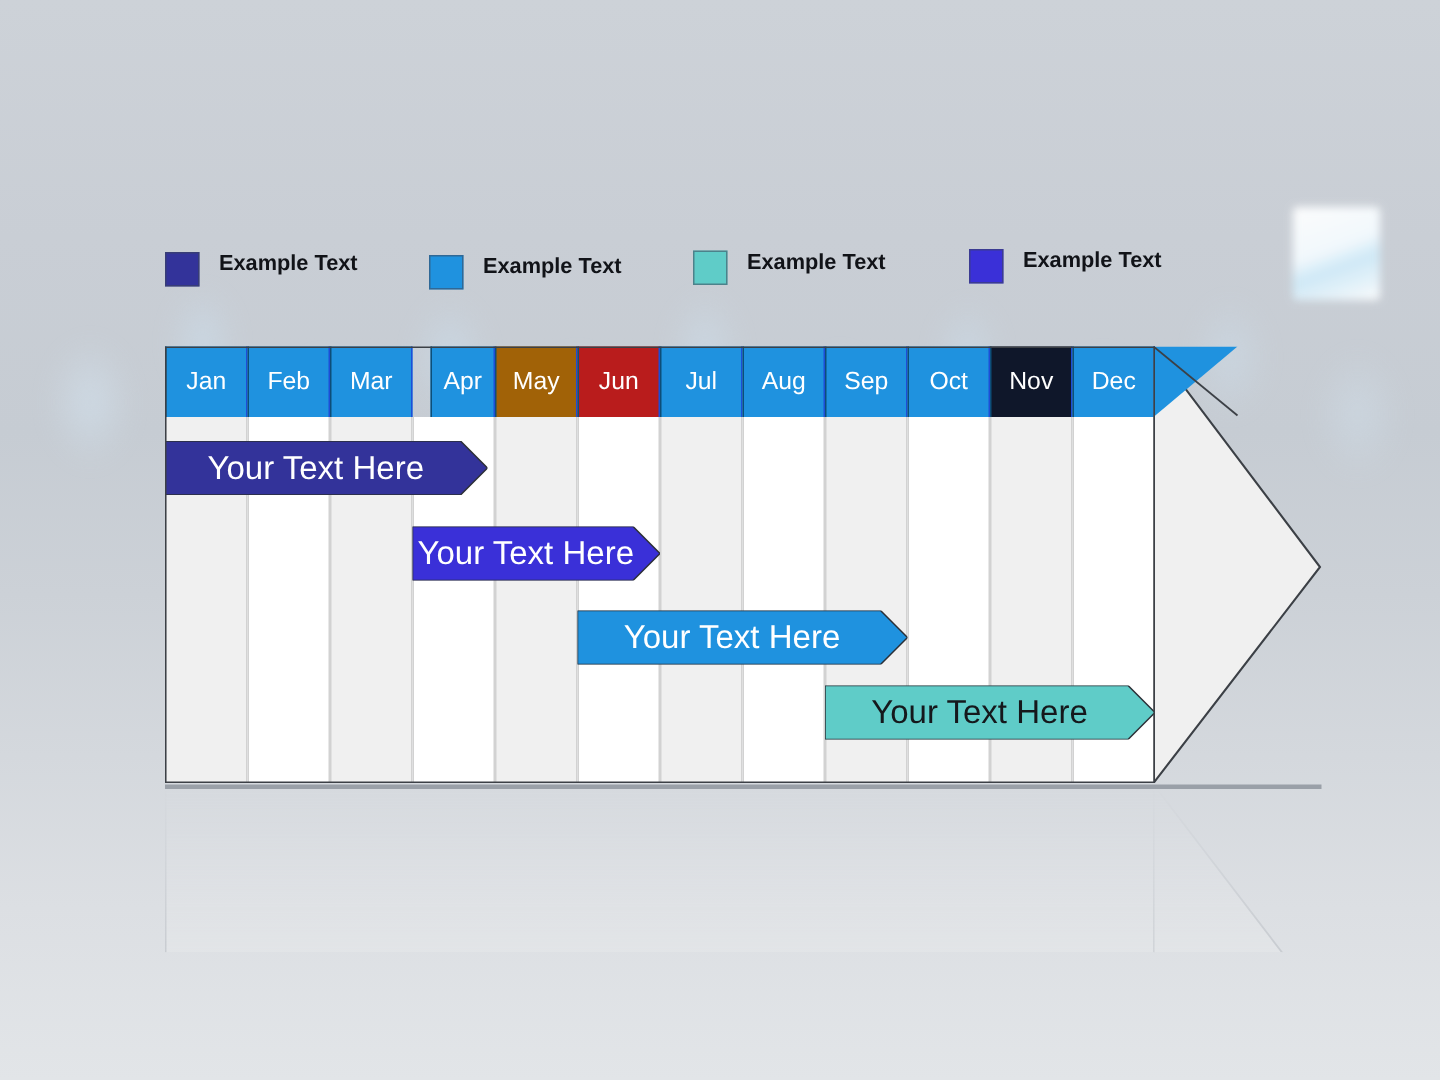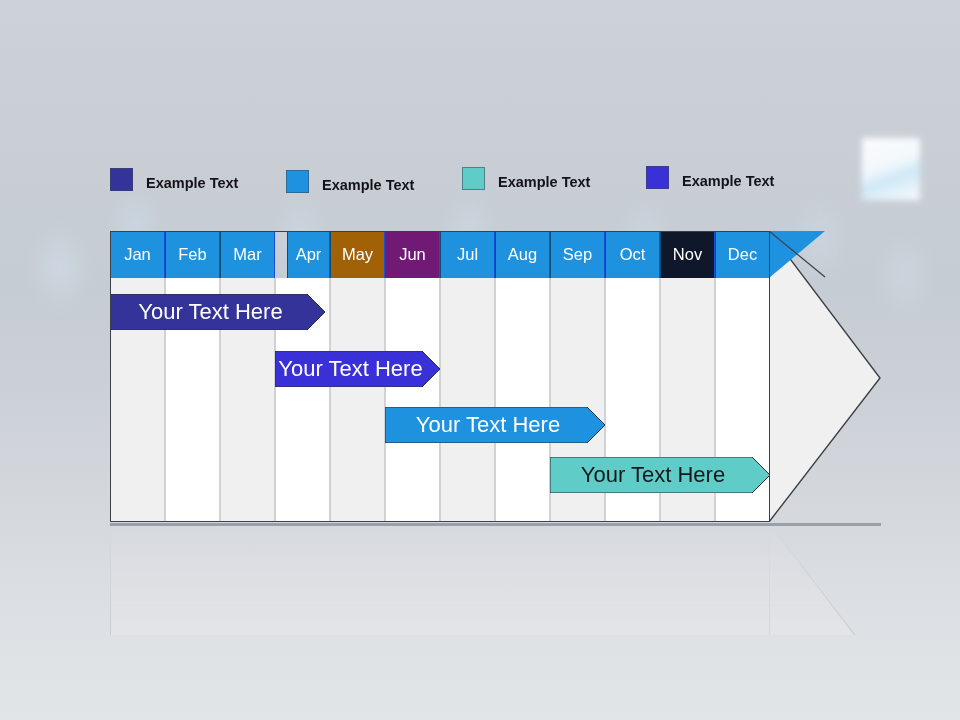--- a/index.html
+++ b/index.html
@@ -94,21 +94,21 @@
     white-space: nowrap;
     letter-spacing: .1px;
   }
   .header-title .strong { font-weight: bold; }
   .header-title .light  { font-weight: normal; }
 
   
   .legend-item {
     position: absolute;
     display: flex;
-    align-items: flex-end;
+    align-items: flex-start;
   }
   .legend-swatch {
     width: 23px;
     height: 23px;
     border: 1px solid rgba(60,70,90,.55);
     box-sizing: border-box;
     flex: 0 0 auto;
   }
   .legend-label {
     margin-left: 13px;
@@ -313,21 +313,21 @@
         <div class="col plain" style="left: 165px;">
           <div class="col-body"></div>
           <div class="col-head" style="background: rgb(31, 146, 223); color: rgb(255, 255, 255); margin-left: 12px;">Apr</div>
         </div>
         <div class="col alt" style="left: 220px;">
           <div class="col-body"></div>
           <div class="col-head" style="background: #a16207; color: rgb(255, 255, 255);">May</div>
         </div>
         <div class="col plain" style="left: 275px;">
           <div class="col-body"></div>
-          <div class="col-head" style="background: #701a75; color: rgb(255, 255, 255);">Jun</div>
+          <div class="col-head" style="background: #b91c1c; color: rgb(255, 255, 255);">Jun</div>
         </div>
         <div class="col alt" style="left: 330px;">
           <div class="col-body"></div>
           <div class="col-head" style="background: rgb(31, 146, 223); color: rgb(255, 255, 255);">Jul</div>
         </div>
         <div class="col plain" style="left: 385px;">
           <div class="col-body"></div>
           <div class="col-head" style="background: rgb(31, 146, 223); color: rgb(255, 255, 255);">Aug</div>
         </div>
         <div class="col alt" style="left: 440px;">

